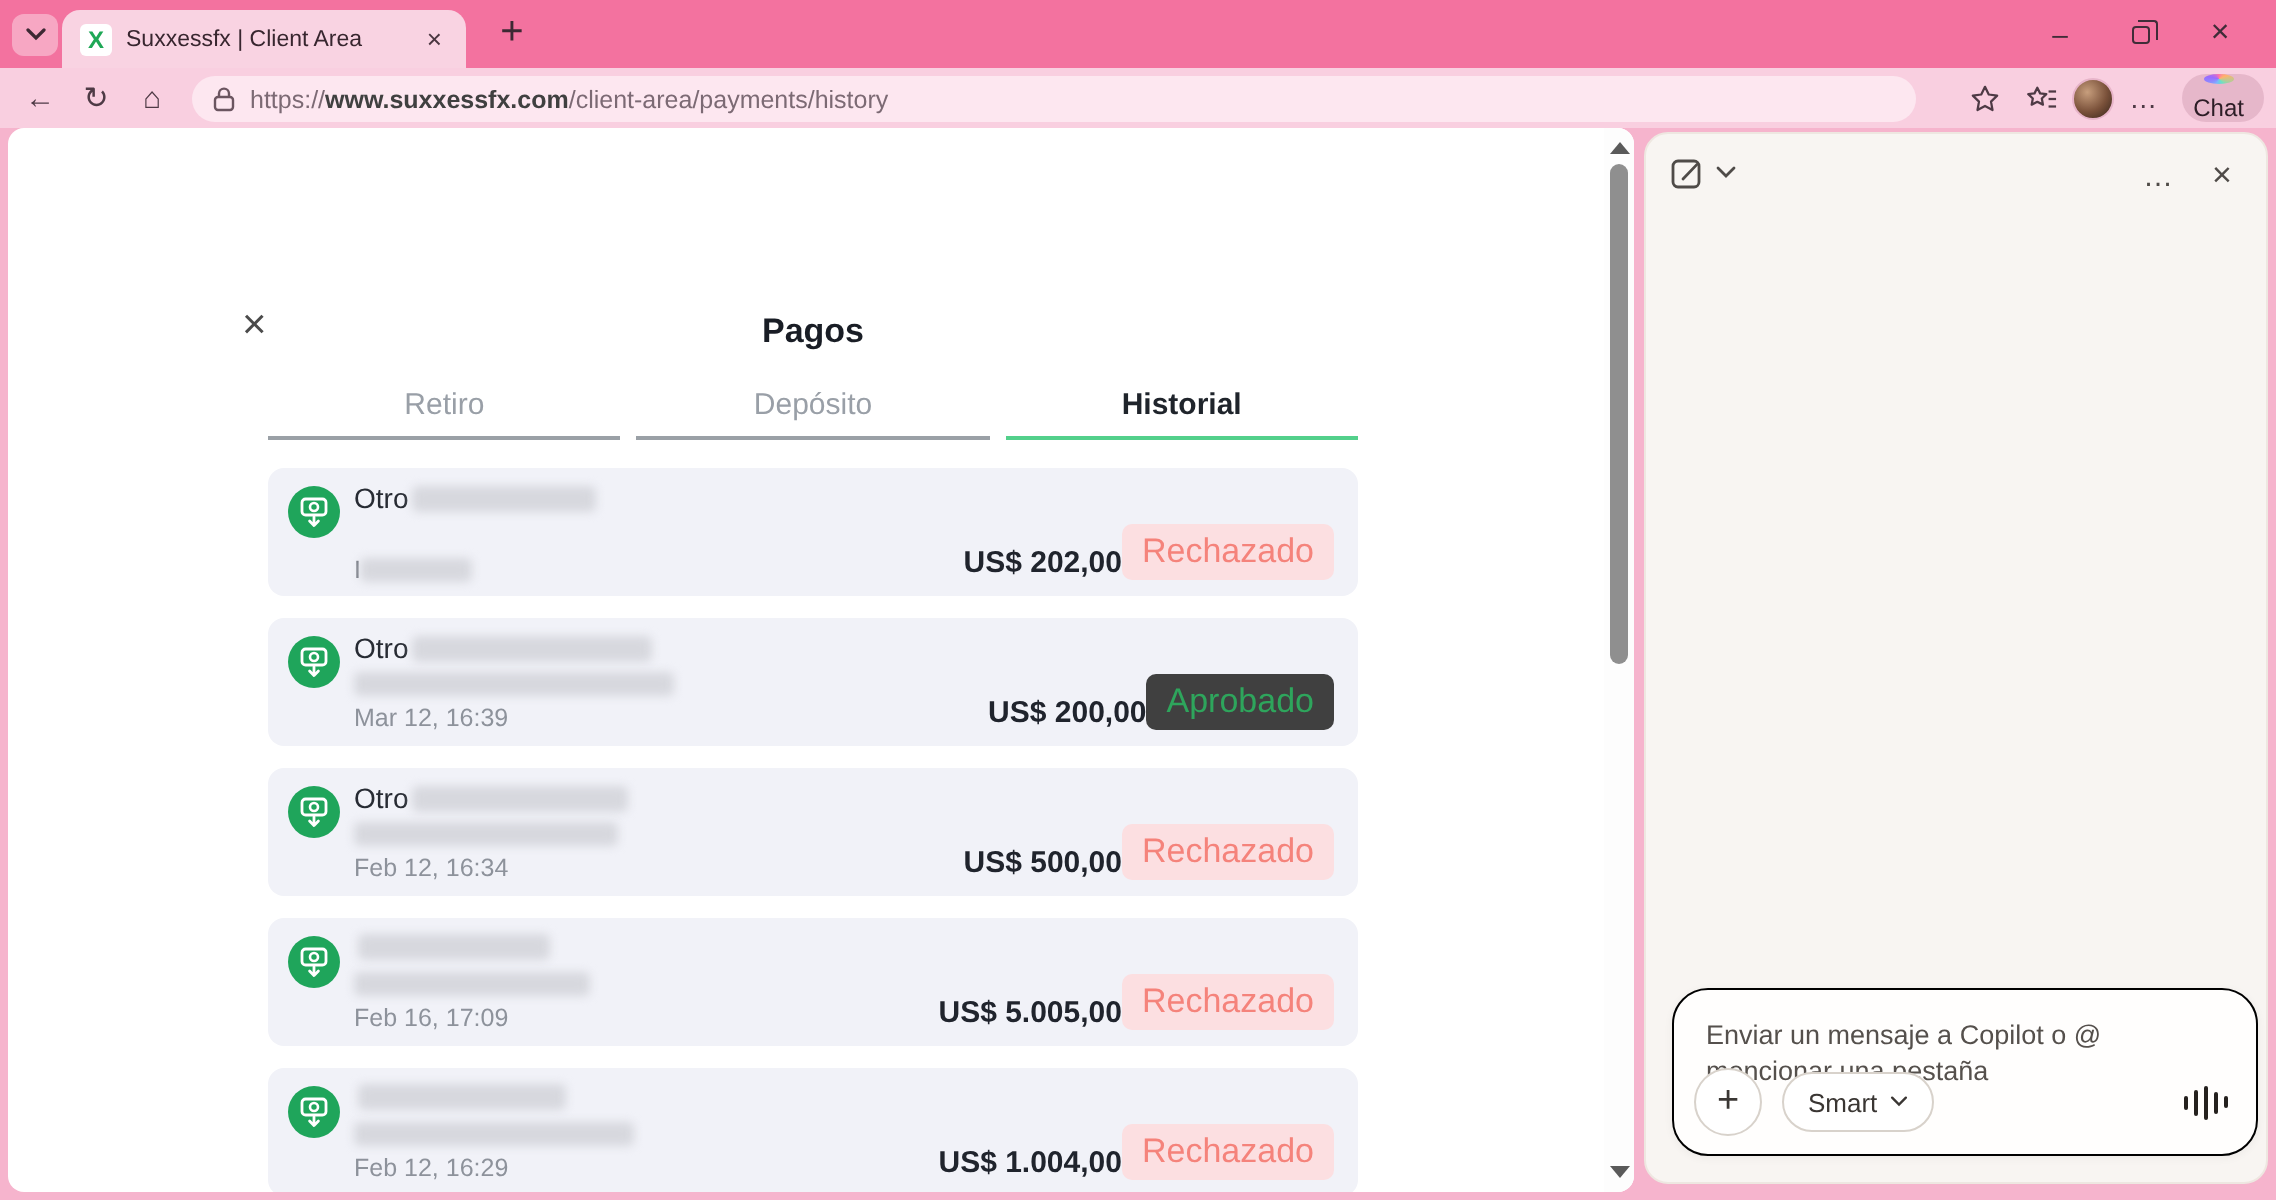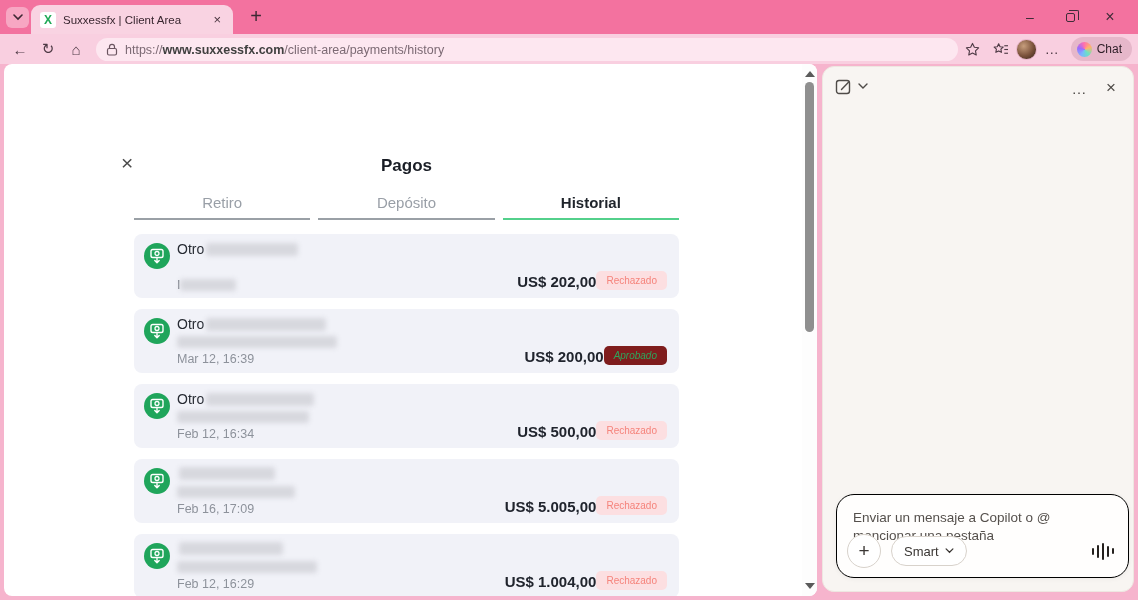--- a/index.html
+++ b/index.html
@@ -21,21 +21,21 @@
 
   #toolbar { position:absolute; left:0; top:34px; width:1138px; height:30px; background:#f9cfe0; display:flex; align-items:center; }
   .navicon { width:28px; text-align:center; font-size:15px; color:#4e3a45; cursor:pointer; }
   .addressbar { position:absolute; left:96px; top:4px; width:862px; height:23px; background:#fde7f0; border-radius:12px; display:flex; align-items:center; padding:0 10px; font-size:12.5px; }
   .addressbar .lock { margin-right:7px; display:flex; }
   .url-dim { color:#7c6a74; }
   .url-domain { color:#404040; font-weight:600; }
   .tb-right { position:absolute; right:0; top:0; height:30px; display:flex; align-items:center; gap:2px; padding-right:6px; }
   .tb-iconbtn { width:26px; height:26px; display:flex; align-items:center; justify-content:center; color:#4e3a45; cursor:pointer; font-size:14px; }
   .avatar { width:21px; height:21px; border-radius:50%; background:radial-gradient(circle at 35% 32%, #c79e7d, #7a513a 55%, #33231a); border:1px solid #e7b4c9; cursor:pointer; }
-  .chat-pill { height:24px; background:#e6b7ca; border-radius:12px; display:flex; align-items:center; gap:5px; padding:0 10px 0 6px; cursor:pointer; margin-left:4px; }
+  .chat-pill { height:24px; background:#e6b7ca; border-radius:12px; display:flex; align-items:center; gap:5px; padding:0 10px 0 6px; cursor:pointer; margin-left:4px;flex-direction:column; }
   .copilot-logo { width:15px; height:15px; border-radius:50%; background:conic-gradient(from 210deg,#7ab6ff,#9a6bff,#ff6fae,#ffb36b,#6be2c2,#7ab6ff); }
   .chat-label { font-size:12px; color:#2c1d26; }
 
   
   #main-panel { position:absolute; left:4px; top:64px; width:813px; height:532px; background:#ffffff; border-radius:8px; overflow:hidden; }
 
   
   .scrollbar { position:absolute; right:0; top:0; width:15px; height:532px; background:#fdfdfd; }
   .scroll-arrow { position:absolute; left:3px; width:0; height:0; border-left:5px solid transparent; border-right:5px solid transparent; cursor:pointer; }
   .scroll-arrow.up { top:7px; border-bottom:6px solid #5a5a5a; }
@@ -54,23 +54,23 @@
   .list { position:absolute; left:130px; top:170px; width:545px; height:426px; overflow:hidden; }
   .row { height:64px; margin-bottom:11px; background:#f1f2f8; border-radius:8px; display:flex; align-items:stretch; padding:0 12px 0 10px; cursor:pointer; }
   .dep-icon { width:26px; height:26px; margin-top:9px; flex:0 0 26px; }
   .row-main { flex:1; margin-left:7px; display:flex; flex-direction:column; justify-content:space-between; padding:8px 0 7px 0; }
   .row-title { font-size:14px; color:#272b33; line-height:14px; display:flex; align-items:center; gap:2px; }
   .row-line2 { display:flex; align-items:center; height:12px; }
   .row-date { font-size:12.5px; color:#8d929b; line-height:13px; display:flex; align-items:center; gap:2px; }
   .blur { display:inline-block; height:13px; background:#d7d8de; border-radius:3px; filter:blur(2.5px); }
   .row-side { display:flex; flex-direction:row; justify-content:space-between; align-items:flex-end; padding:9px 0 8px 0; }
   .amount { font-size:15px; font-weight:600; color:#20242d; }
-  .badge { font-size:10px; padding:4px 10px; border-radius:5px; }
+  .badge { font-size:17px; padding:4px 10px; border-radius:5px; }
   .badge.rejected { background:#fcdfe1; color:#f5837b; }
-  .badge.approved { background:#7f1d1d; color:#2ea55c;font-style:italic; }
+  .badge.approved { background:#404040; color:#2ea55c; }
 
   
   #copilot { position:absolute; left:822px; top:66px; width:312px; height:526px; background:#f8f5f2; border:1px solid #eee7e1; border-radius:12px; }
   .cp-header { position:absolute; left:0; top:0; width:100%; height:40px; }
   .cp-compose { position:absolute; left:12px; top:11px; display:flex; align-items:center; gap:6px; cursor:pointer; color:#4f4b48; }
   .cp-right { position:absolute; right:10px; top:9px; display:flex; align-items:center; gap:8px; }
   .cp-iconbtn { width:24px; height:24px; display:flex; align-items:center; justify-content:center; color:#4f4b48; font-size:15px; cursor:pointer; }
   .cp-input-card { position:absolute; left:13px; right:4px; bottom:13px; height:84px; background:#fffefd; border:1px solid #000000; border-radius:18px; box-shadow:0 1px 5px rgba(0,0,0,.05); }
   .cp-placeholder { padding:14px 16px 0 16px; font-size:13.5px; line-height:1.32; color:#55504c; }
   .cp-input-row { position:absolute; left:10px; right:14px; bottom:9px; display:flex; align-items:center; }

